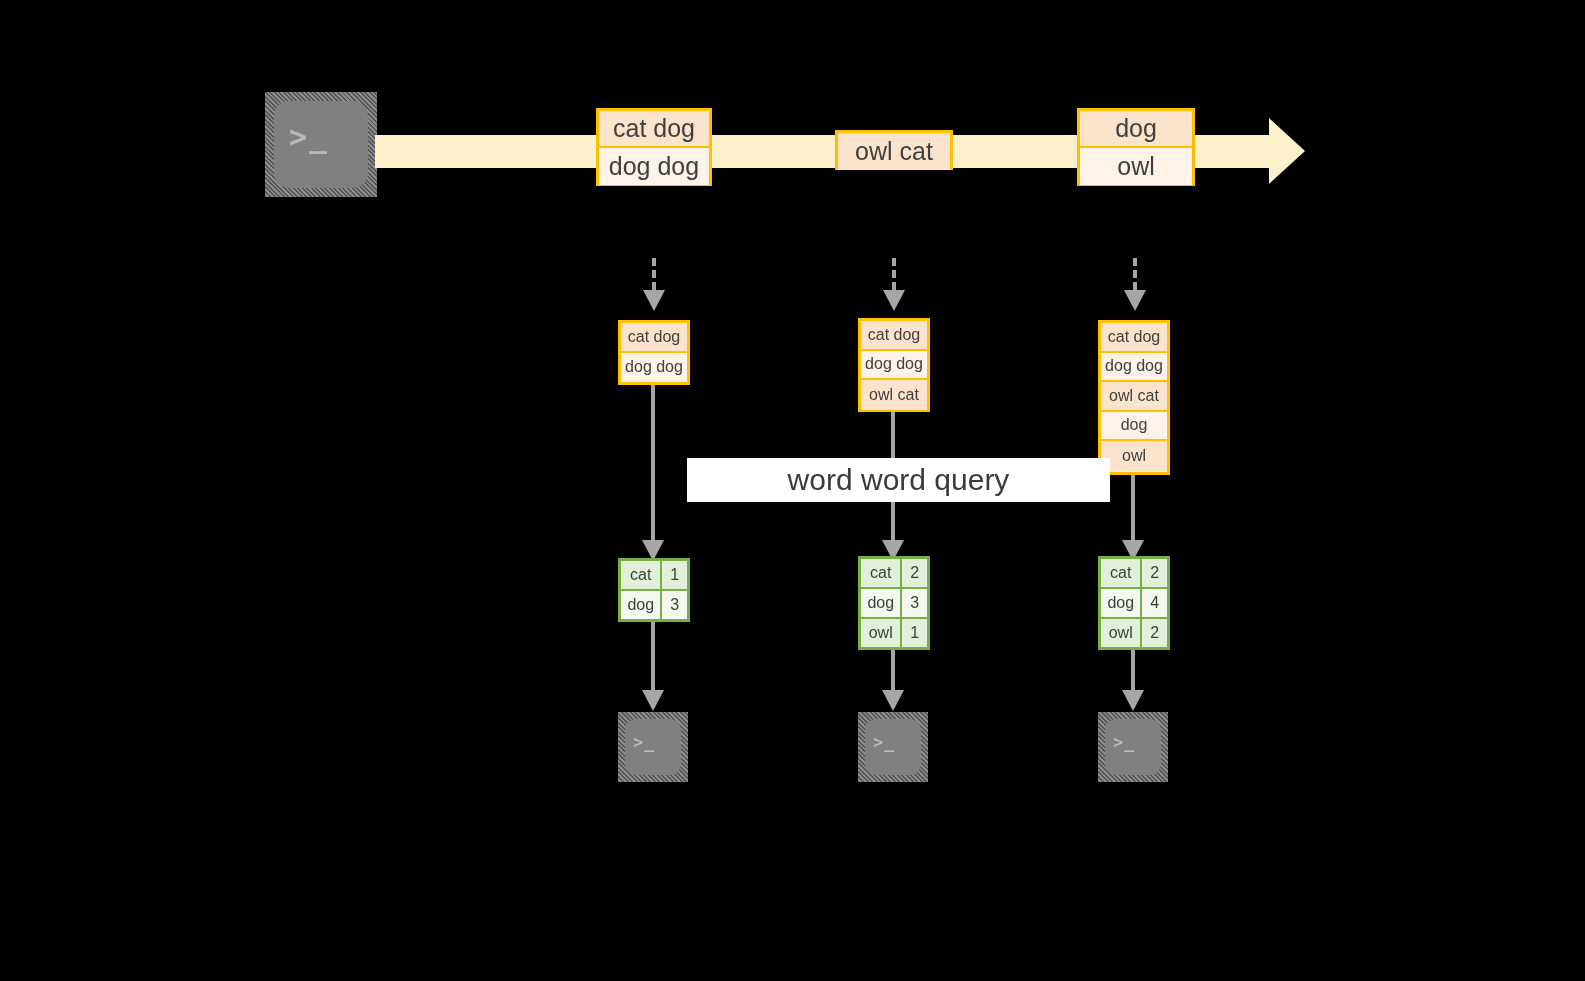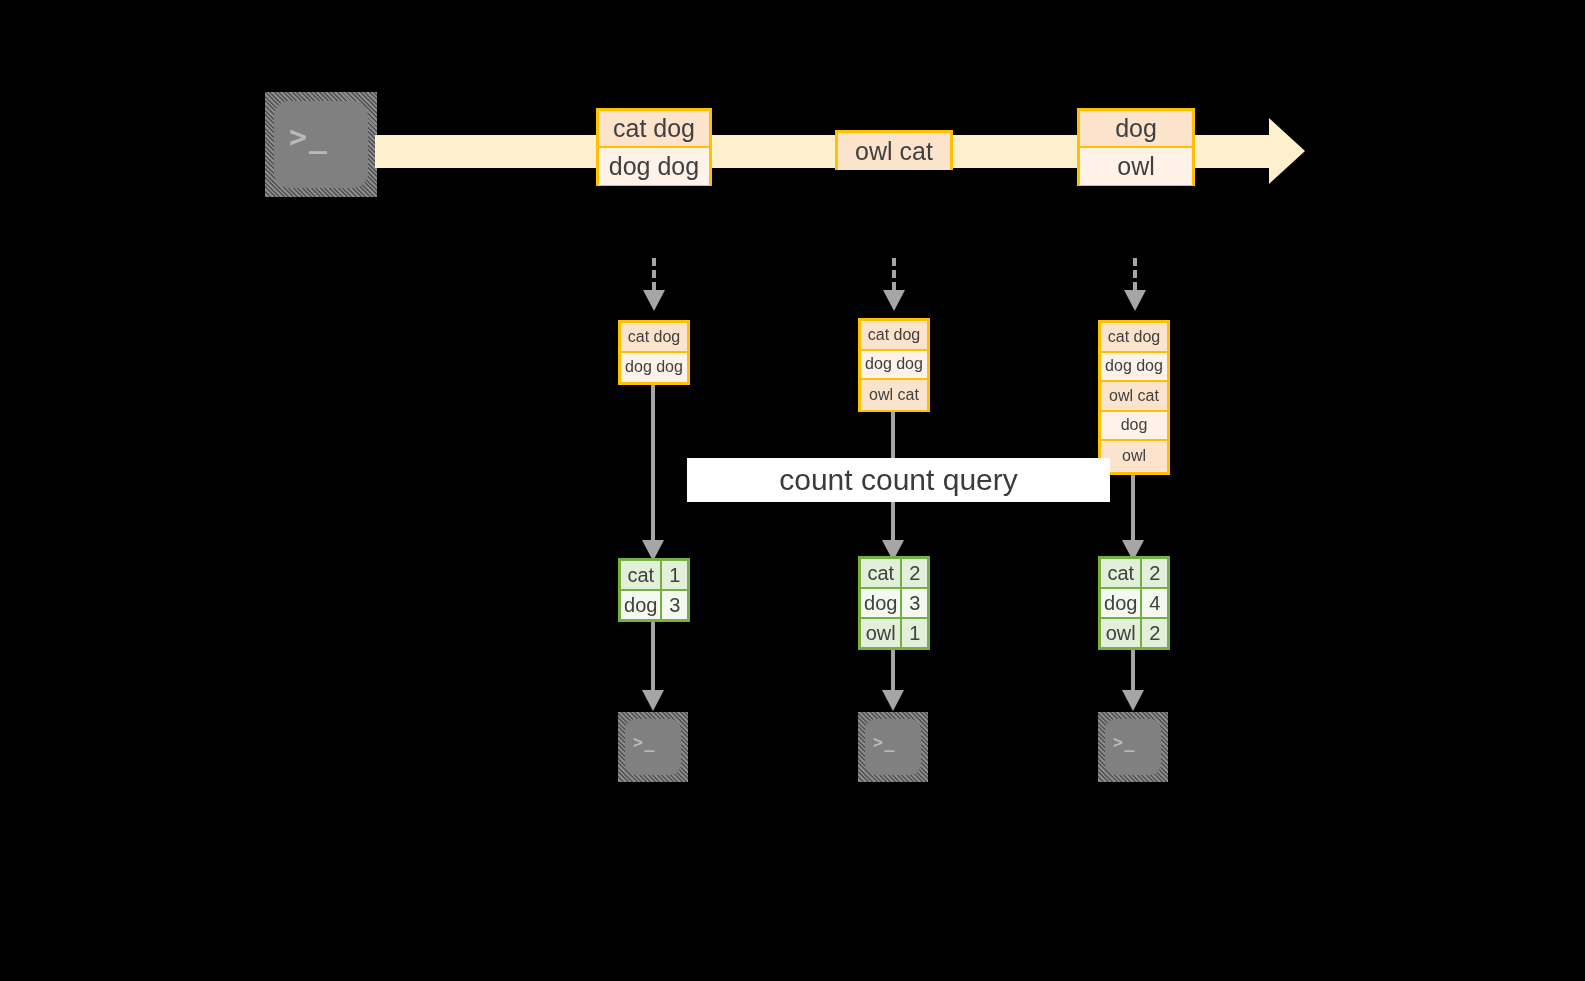--- a/index.html
+++ b/index.html
@@ -103,21 +103,21 @@
     flex: 1 1 auto;
     border-bottom: 2px solid #76B043;
     box-sizing: border-box;
   }
   .grow:last-child { border-bottom: none; }
   .gcell {
     box-sizing: border-box;
     display: flex;
     align-items: center;
     justify-content: center;
-    font-size: 20px;
+    font-size: 16px;
     color: #404040;
     background: #E2EFD9;
   }
   .grow.alt .gcell { background: #F4F9F0; }
   .gcell.word { width: 47px; border-right: 2px solid #76B043; }
   .gcell.count { width: 28px; }
 
   
   .vline {
     position: absolute;
@@ -210,21 +210,21 @@
   <div class="vline" style="left:651px; top:385px; height:155px;"></div>
   <div class="vhead" style="left:642px; top:540px;"></div>
 
   <div class="vline" style="left:891px; top:412px; height:128px;"></div>
   <div class="vhead" style="left:882px; top:540px;"></div>
 
   <div class="vline" style="left:1131px; top:475px; height:65px;"></div>
   <div class="vhead" style="left:1122px; top:540px;"></div>
 
   <div class="label-band" style="left:687px; top:458px; width:423px; height:44px;">
-    <span>count count query</span>
+    <span>word word query</span>
   </div>
 
   <div class="gbox" style="left:618px; top:558px; width:72px; height:64px;">
     <div class="grow">
       <div class="gcell word">cat</div>
       <div class="gcell count">1</div>
     </div>
     <div class="grow alt">
       <div class="gcell word">dog</div>
       <div class="gcell count">3</div>

